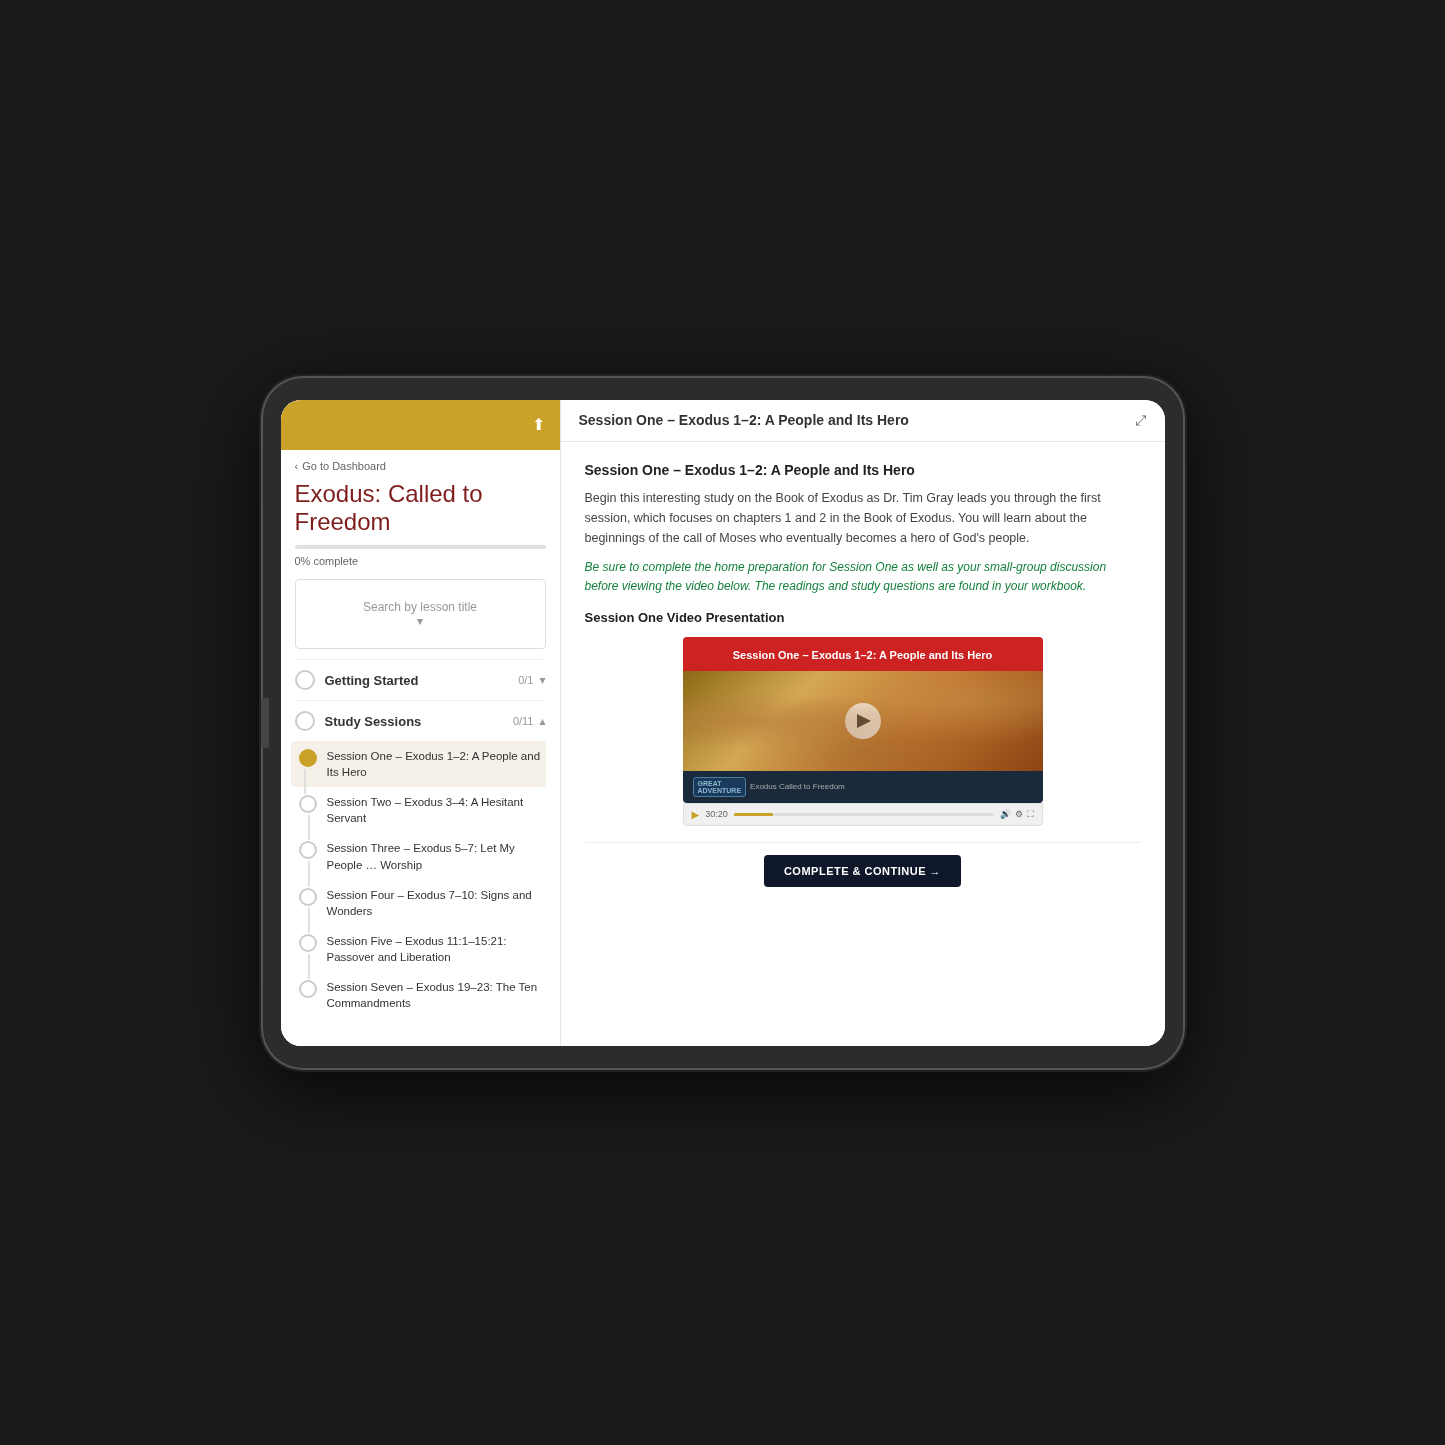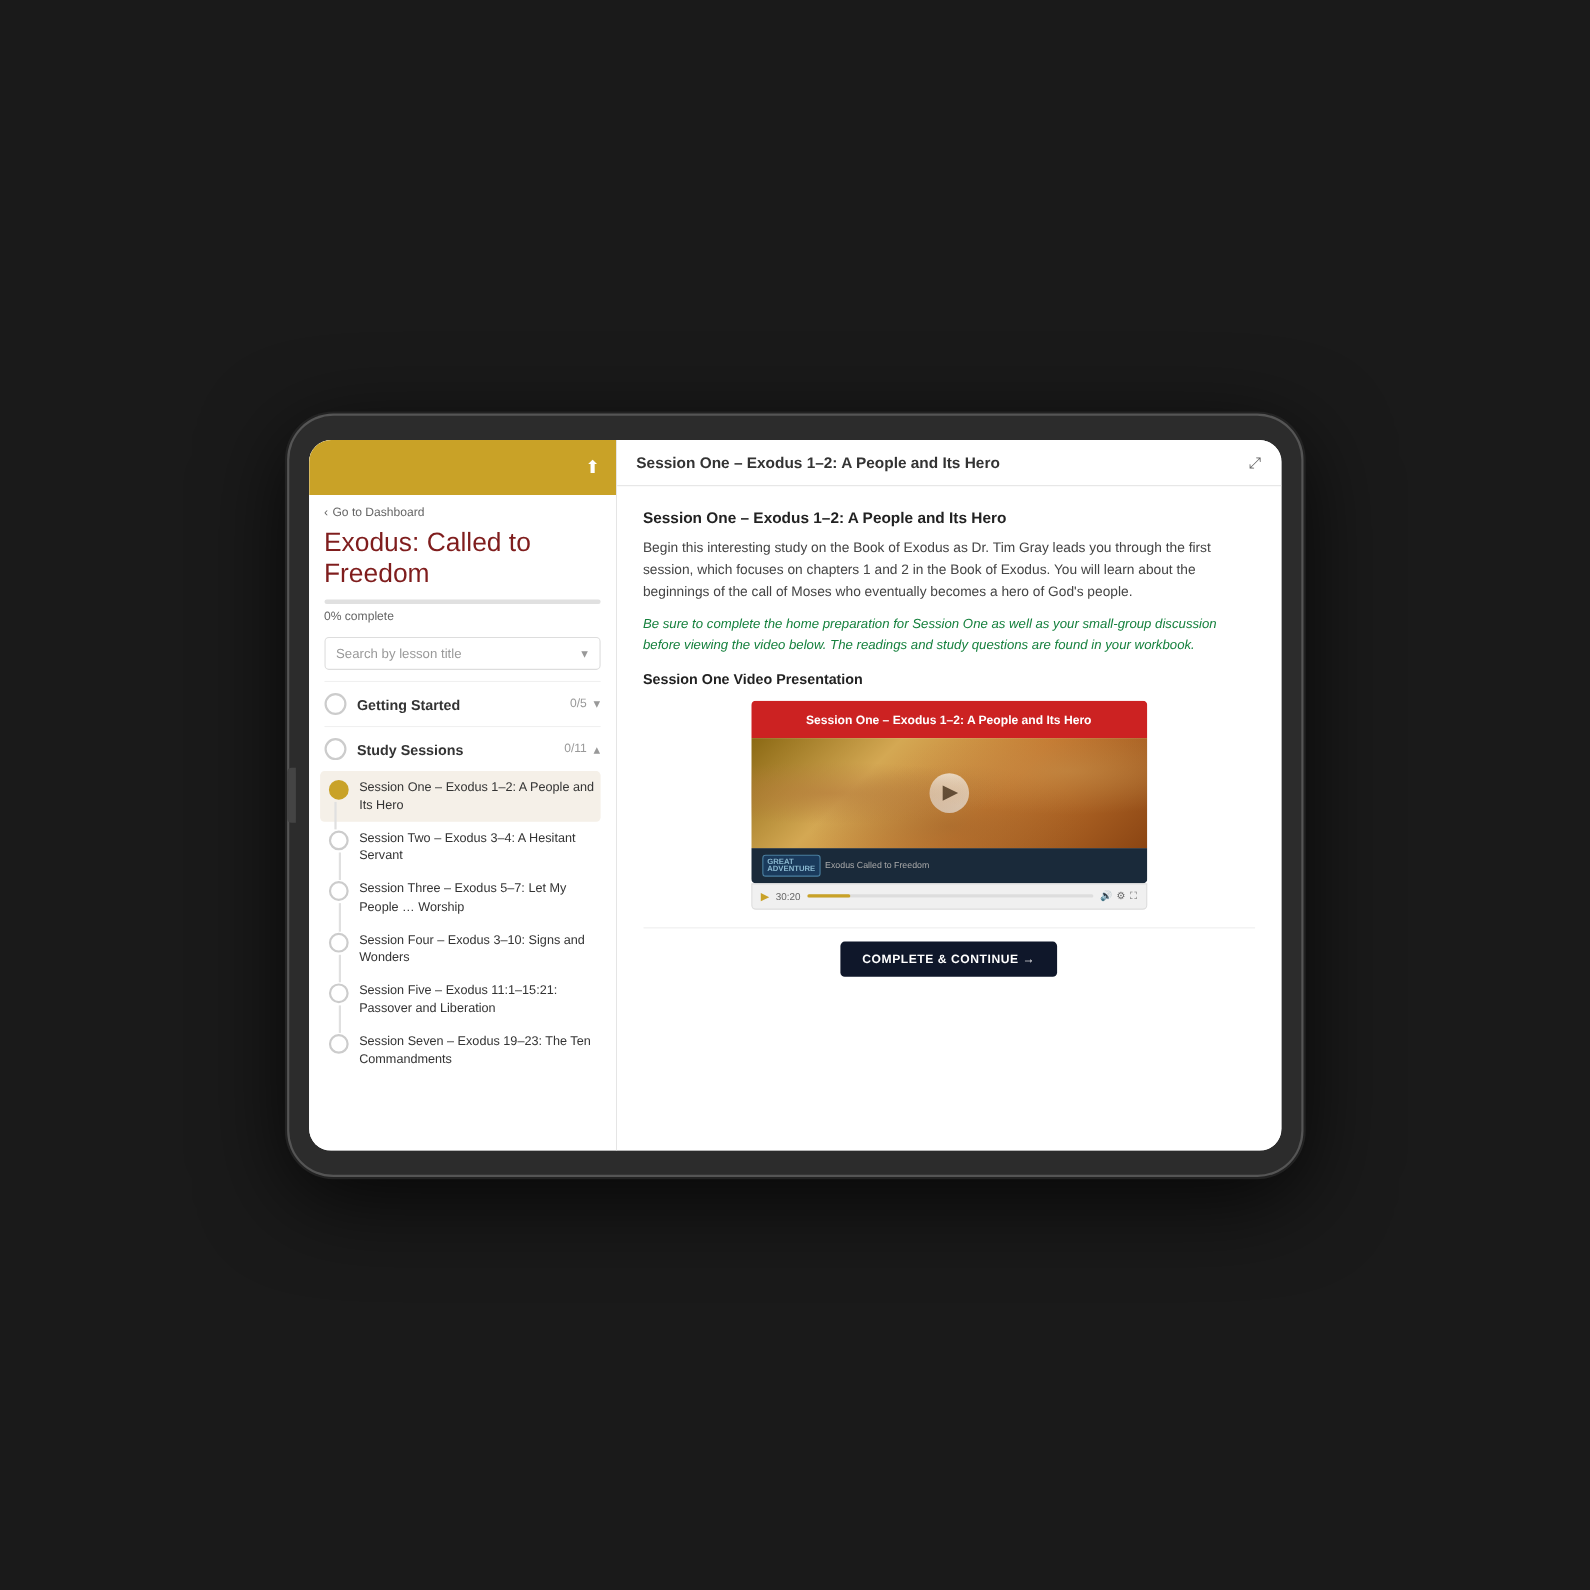--- a/index.html
+++ b/index.html
@@ -112,31 +112,32 @@
     }
 
     .progress-text {
       font-size: 11px;
       color: #666;
       margin-bottom: 12px;
     }
 
     .search-box {
       width: 100%;
-      padding: 7px 10px;
+      padding: 20px 10px;
       border: 1px solid #ddd;
       border-radius: 4px;
       font-size: 12px;
       color: #999;
       background: #fff;
       display: flex;
       align-items: center;
       justify-content: space-between;
       cursor: pointer;
       margin-bottom: 10px;
+      flex-direction: column;
     }
 
     .section-item {
       display: flex;
       align-items: center;
       padding: 10px 0;
       border-top: 1px solid #f0f0f0;
       cursor: pointer;
     }
 
@@ -462,21 +463,21 @@
         <div class="progress-text">0% complete</div>
 
         <div class="search-box">
           <span style="color:#999; font-size:12px;">Search by lesson title</span>
           <span style="color:#999;">▾</span>
         </div>
 
         <div class="section-item">
           <div class="section-circle"></div>
           <span class="section-label">Getting Started</span>
-          <span class="section-count">0/5</span>
+          <span class="section-count">0/1</span>
           <span class="chevron">▾</span>
         </div>
 
         <div class="section-item">
           <div class="section-circle"></div>
           <span class="section-label">Study Sessions</span>
           <span class="section-count">0/11</span>
           <span class="chevron">▴</span>
         </div>
 
@@ -492,21 +493,21 @@
             <span class="lesson-text">Session Two – Exodus 3–4: A Hesitant Servant</span>
           </div>
 
           <div class="lesson-item">
             <div class="lesson-circle"></div>
             <span class="lesson-text">Session Three – Exodus 5–7: Let My People … Worship</span>
           </div>
 
           <div class="lesson-item">
             <div class="lesson-circle"></div>
-            <span class="lesson-text">Session Four – Exodus 3–10: Signs and Wonders</span>
+            <span class="lesson-text">Session Four – Exodus 7–10: Signs and Wonders</span>
           </div>
 
           <div class="lesson-item">
             <div class="lesson-circle"></div>
             <span class="lesson-text">Session Five – Exodus 11:1–15:21: Passover and Liberation</span>
           </div>
 
 
           <div class="lesson-item">
             <div class="lesson-circle"></div>

